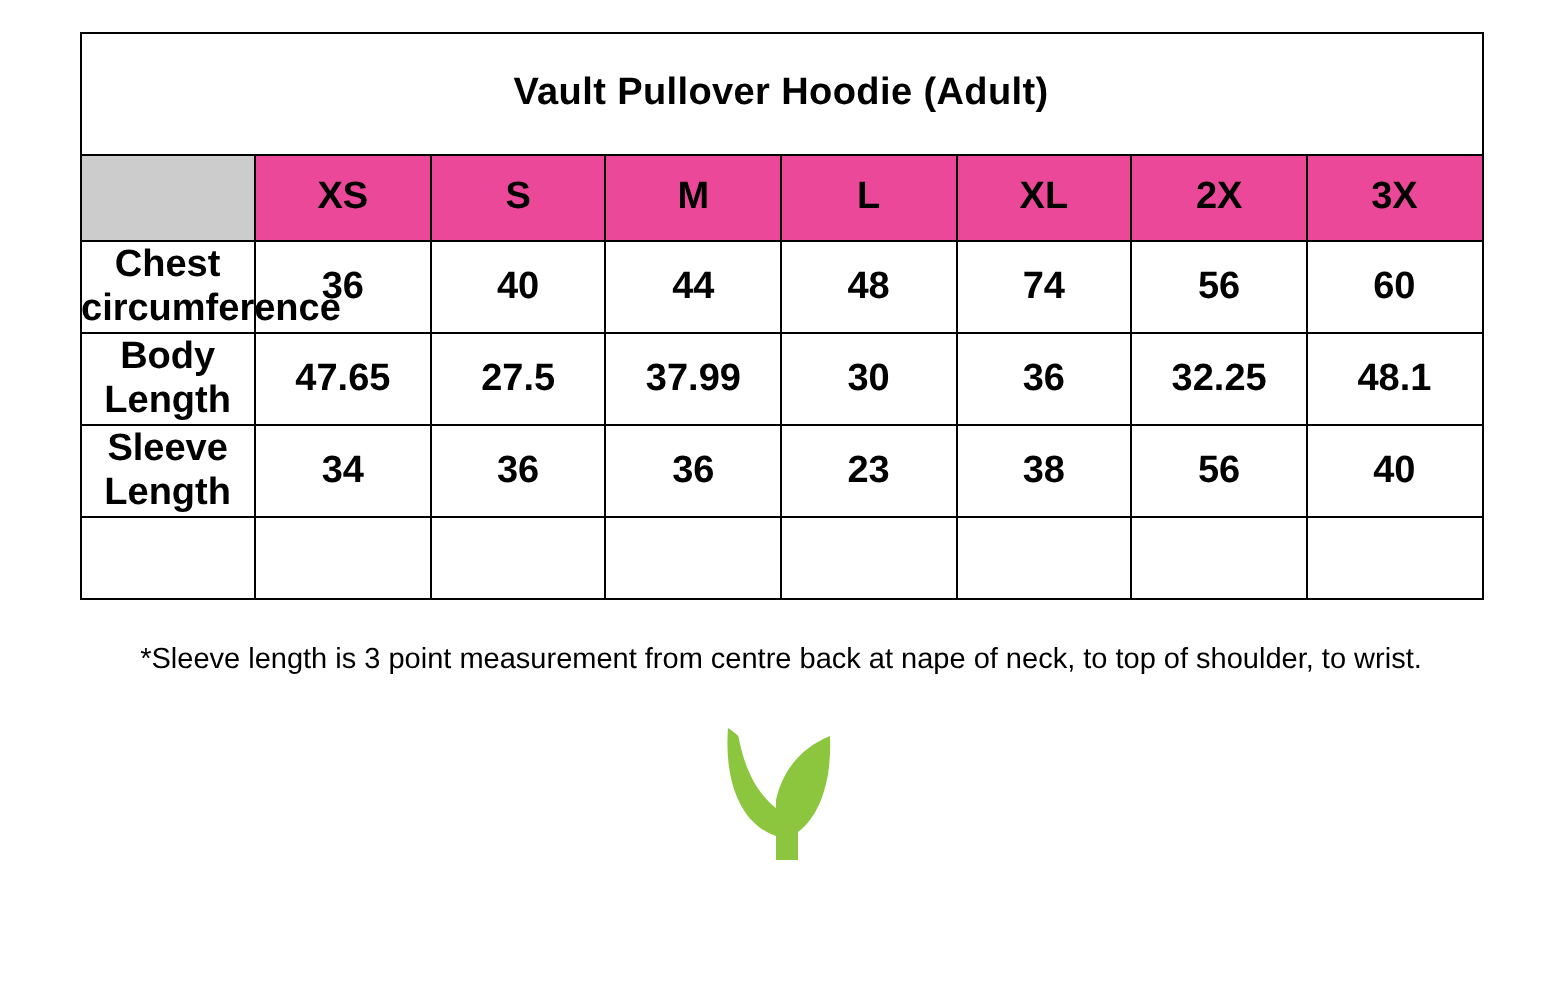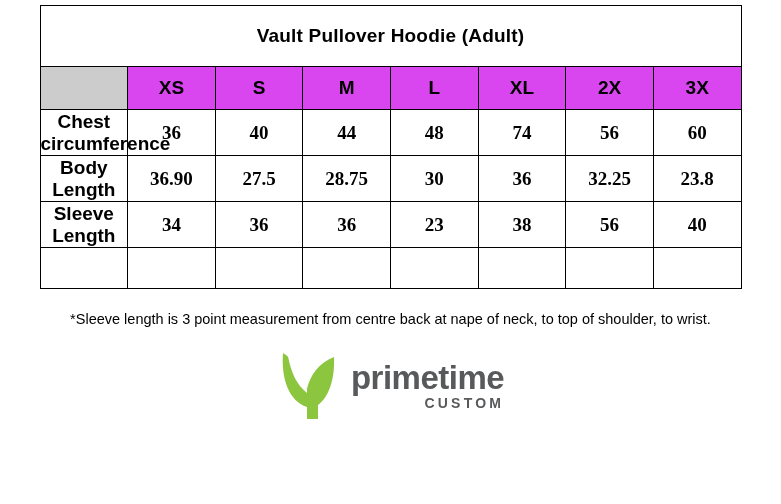--- a/index.html
+++ b/index.html
@@ -17,58 +17,57 @@
   .page {
     position: relative;
     width: 781px;
     height: 504px;
     box-sizing: border-box;
   }
   .size-table {
     border-collapse: collapse;
     table-layout: fixed;
     width: 702px;
-    margin: 5px auto 0 auto;
+    margin: 16px auto 0 auto;
   }
   .size-table td, .size-table th {
     border: 1px solid #000000;
     padding: 0;
     text-align: center;
     vertical-align: middle;
     font-weight: bold;
     font-size: 19px;
   }
   .title-cell {
     height: 60px;
     font-size: 27px;
     font-weight: bold;
     letter-spacing: 0.2px;
     background: #ffffff;
   }
   .header-row td {
-    background: #d946ef;
+    background: #ec4899;
     height: 42px;
     font-size: 19px;
     font-weight: bold;
   }
   .header-row td.corner {
     background: #cccccc;
   }
   .row-label {
     text-align: right;
     padding-right: 10px;
     font-weight: bold;
     font-size: 19px;
     height: 45px;
   }
   .data-cell {
     font-weight: normal;
     font-size: 19px;
     height: 45px;
-    font-family: Liberation Serif, serif;
   }
   .blank-row td {
     height: 40px;
     background: #ffffff;
   }
   .note {
     text-align: center;
     font-weight: bold;
     font-size: 15px;
     margin-top: 20px;
@@ -138,27 +137,27 @@
         <td class="data-cell">36</td>
         <td class="data-cell">40</td>
         <td class="data-cell">44</td>
         <td class="data-cell">48</td>
         <td class="data-cell">74</td>
         <td class="data-cell">56</td>
         <td class="data-cell">60</td>
       </tr>
       <tr>
         <td class="row-label">Body Length</td>
-        <td class="data-cell">36.90</td>
+        <td class="data-cell">47.65</td>
         <td class="data-cell">27.5</td>
-        <td class="data-cell">28.75</td>
+        <td class="data-cell">37.99</td>
         <td class="data-cell">30</td>
         <td class="data-cell">36</td>
         <td class="data-cell">32.25</td>
-        <td class="data-cell">23.8</td>
+        <td class="data-cell">48.1</td>
       </tr>
       <tr>
         <td class="row-label">Sleeve Length</td>
         <td class="data-cell">34</td>
         <td class="data-cell">36</td>
         <td class="data-cell">36</td>
         <td class="data-cell">23</td>
         <td class="data-cell">38</td>
         <td class="data-cell">56</td>
         <td class="data-cell">40</td>
@@ -179,19 +178,15 @@
 
   <div class="subnote">*Sleeve length is 3 point measurement from centre back at nape of neck, to top of shoulder, to wrist.</div>
 
   <div class="logo-wrap">
     <div class="logo-mark">
       <svg width="66" height="72" viewBox="0 0 66 72" xmlns="http://www.w3.org/2000/svg">
         <path d="M6 4 C4 30, 12 52, 30 58 L30 70 L41 70 L41 56 C52 48, 58 30, 57 8 C42 14, 33 26, 30 40 C24 24, 16 10, 6 4 Z" fill="#8cc63f"></path>
         <path d="M30 40 C27 28, 20 15, 11 7 C14 24, 20 36, 30 44 Z" fill="#ffffff"></path>
       </svg>
     </div>
-    <div class="logo-text">
-      <div class="logo-word">primetime</div>
-      <div class="logo-sub">CUSTOM</div>
-    </div>
   </div>
 
 </div>
 
 </body></html>

